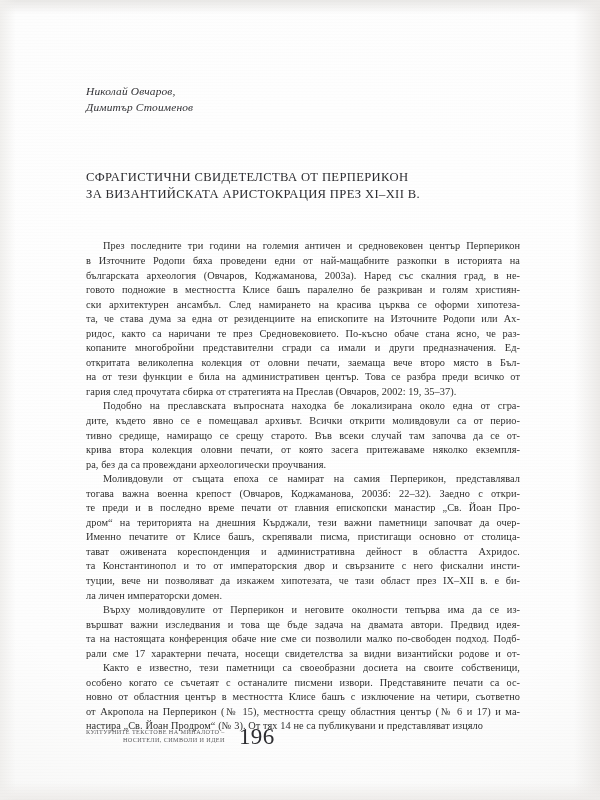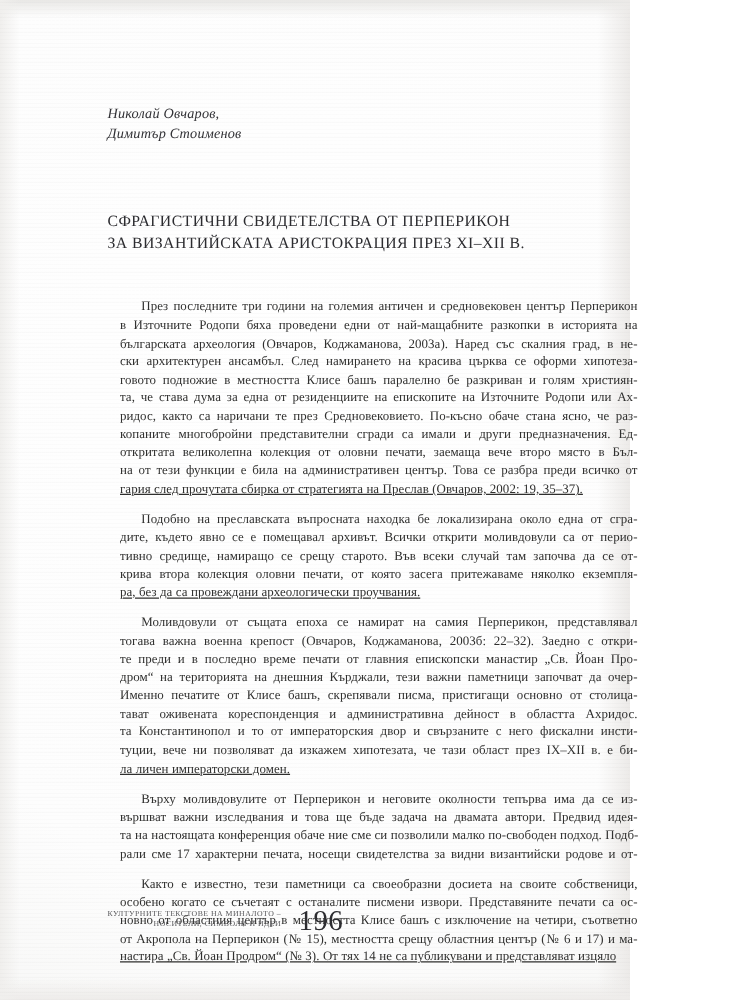--- a/index.html
+++ b/index.html
@@ -12,21 +12,21 @@
     width: 600px;
     height: 800px;
     overflow: hidden;
     font-family: "Liberation Serif", "DejaVu Serif", serif;
     color: #2a2a2e;
   }
 
   
   .page {
     position: relative;
-    width: 504px;
+    width: 600px;
     height: 800px;
     background:
       radial-gradient(120% 90% at 50% 40%, #ffffff 0%, #fdfdfd 58%, #f7f7f6 82%, #f1f0ef 100%);
     box-sizing: border-box;
   }
 
   
   .scan-edge-top {
     position: absolute;
     left: 0; top: 0; right: 0; height: 14px;
@@ -78,41 +78,41 @@
     color: #2c2c30;
     font-weight: 400;
   }
   .title .title-line { display: block; white-space: nowrap; }
 
   .body-text {
     margin-top: 36px;
   }
 
   .para {
-    margin: 10px;
+    margin: 0;
     font-size: 10.35px;
     line-height: 14.55px;
     text-align: justify;
     text-align-last: left;
     color: #30302f;
     letter-spacing: 0.04px;
     word-spacing: 0.1px;
   }
   .para + .para { margin-top: 0; }
   .para .ln {
     display: block;
     white-space: nowrap;
   }
   
   .para .ln.j {
     text-align: justify;
     text-align-last: justify;
   }
   .para .ln.indent { text-indent: 17px; }
-  .para .ln.last { text-align: center; text-align-last: left; text-decoration: underline; }
+  .para .ln.last { text-align: center; text-align-last: left; }
 
   
   .footer {
     position: absolute;
     left: 86px;
     right: 40px;
     bottom: 52px;
     display: flex;
     align-items: flex-end;
     justify-content: flex-start;
@@ -166,22 +166,22 @@
       <span class="title-line">СФРАГИСТИЧНИ СВИДЕТЕЛСТВА ОТ ПЕРПЕРИКОН</span>
       <span class="title-line">ЗА ВИЗАНТИЙСКАТА АРИСТОКРАЦИЯ ПРЕЗ XI–XII В.</span>
     </h1>
 
     <div class="body-text">
 
       <p class="para">
         <span class="ln j indent">През последните три години на големия античен и средновековен център Перперикон</span>
         <span class="ln j">в Източните Родопи бяха проведени едни от най-мащабните разкопки в историята на</span>
         <span class="ln j">българската археология (Овчаров, Коджаманова, 2003а). Наред със скалния град, в не-</span>
+        <span class="ln j">говото подножие в местността Клисе башъ паралелно бе разкриван и голям християн-</span>
         <span class="ln j">ски архитектурен ансамбъл. След намирането на красива църква се оформи хипотеза-</span>
-        <span class="ln j">говото подножие в местността Клисе башъ паралелно бе разкриван и голям християн-</span>
         <span class="ln j">та, че става дума за една от резиденциите на епископите на Източните Родопи или Ах-</span>
         <span class="ln j">ридос, както са наричани те през Средновековието. По-късно обаче стана ясно, че раз-</span>
         <span class="ln j">копаните многобройни представителни сгради са имали и други предназначения. Ед-</span>
         <span class="ln j">откритата великолепна колекция от оловни печати, заемаща вече второ място в Бъл-</span>
         <span class="ln j">на от тези функции е била на административен център. Това се разбра преди всичко от</span>
         <span class="ln last">гария след прочутата сбирка от стратегията на Преслав (Овчаров, 2002: 19, 35–37).</span>
       </p>
 
       <p class="para">
         <span class="ln j indent">Подобно на преславската въпросната находка бе локализирана около една от сгра-</span>

